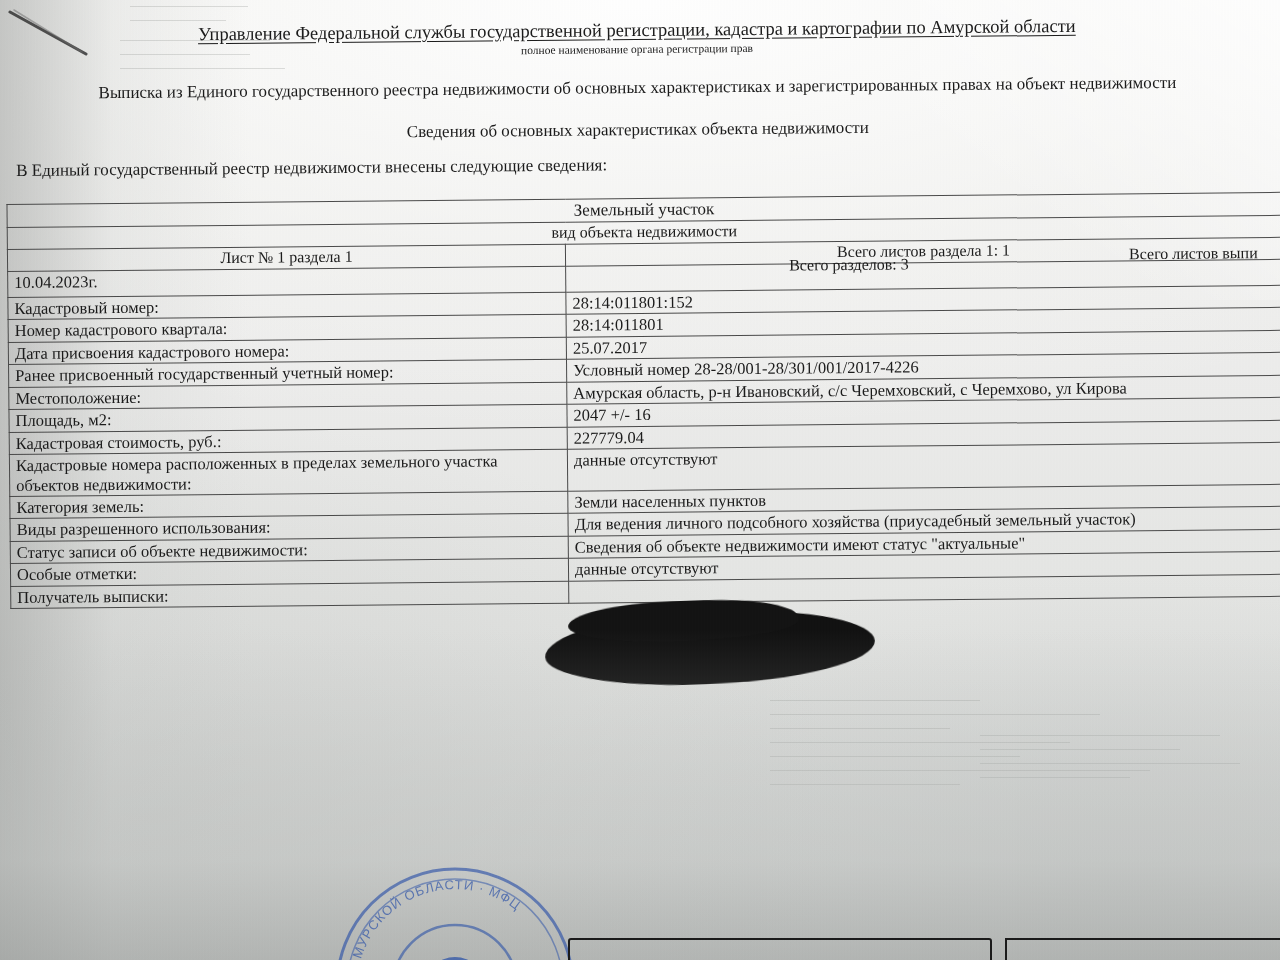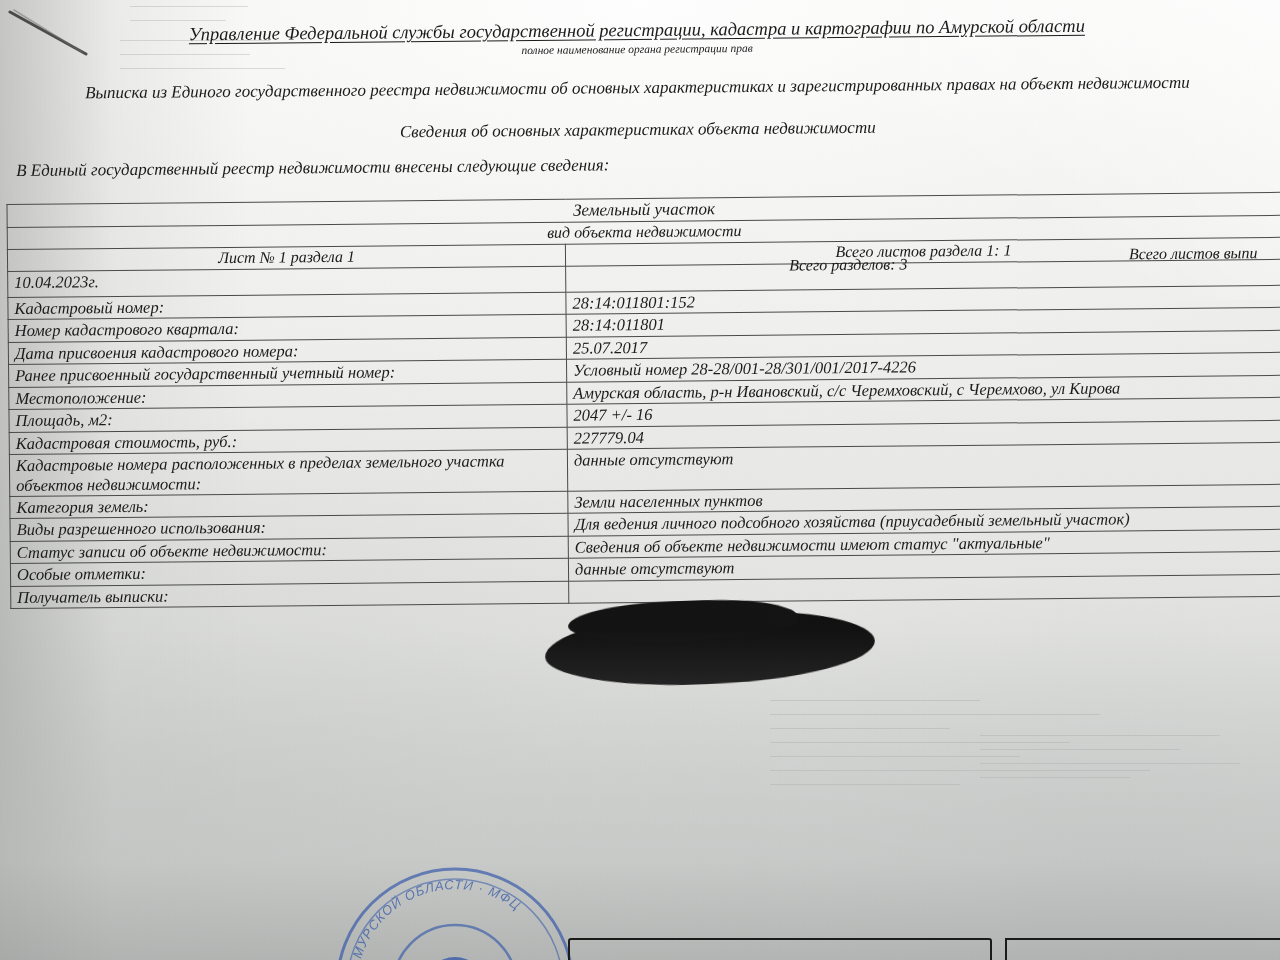--- a/index.html
+++ b/index.html
@@ -8,21 +8,20 @@
     background: #ffffff;
   }
   #page {
     position: relative;
     width: 1280px;
     height: 960px;
     overflow: hidden;
     background: #d8d8d6;
     font-family: "Liberation Serif", serif;
     color: #1c1c1c;
-    font-style: italic;
   }
   
   .paper {
     position: absolute;
     inset: 0;
     background:
       radial-gradient(120% 60% at 50% 0%, rgba(255,255,255,0.95) 0%, rgba(246,246,244,0.55) 45%, rgba(225,225,222,0.0) 75%),
       radial-gradient(90% 70% at 12% 85%, rgba(196,198,196,0.55) 0%, rgba(255,255,255,0.0) 60%),
       radial-gradient(80% 50% at 88% 92%, rgba(190,193,192,0.5) 0%, rgba(255,255,255,0.0) 65%),
       linear-gradient(180deg, #f2f2f0 0%, #ececeb 38%, #e4e5e3 62%, #d6d8d6 100%);

